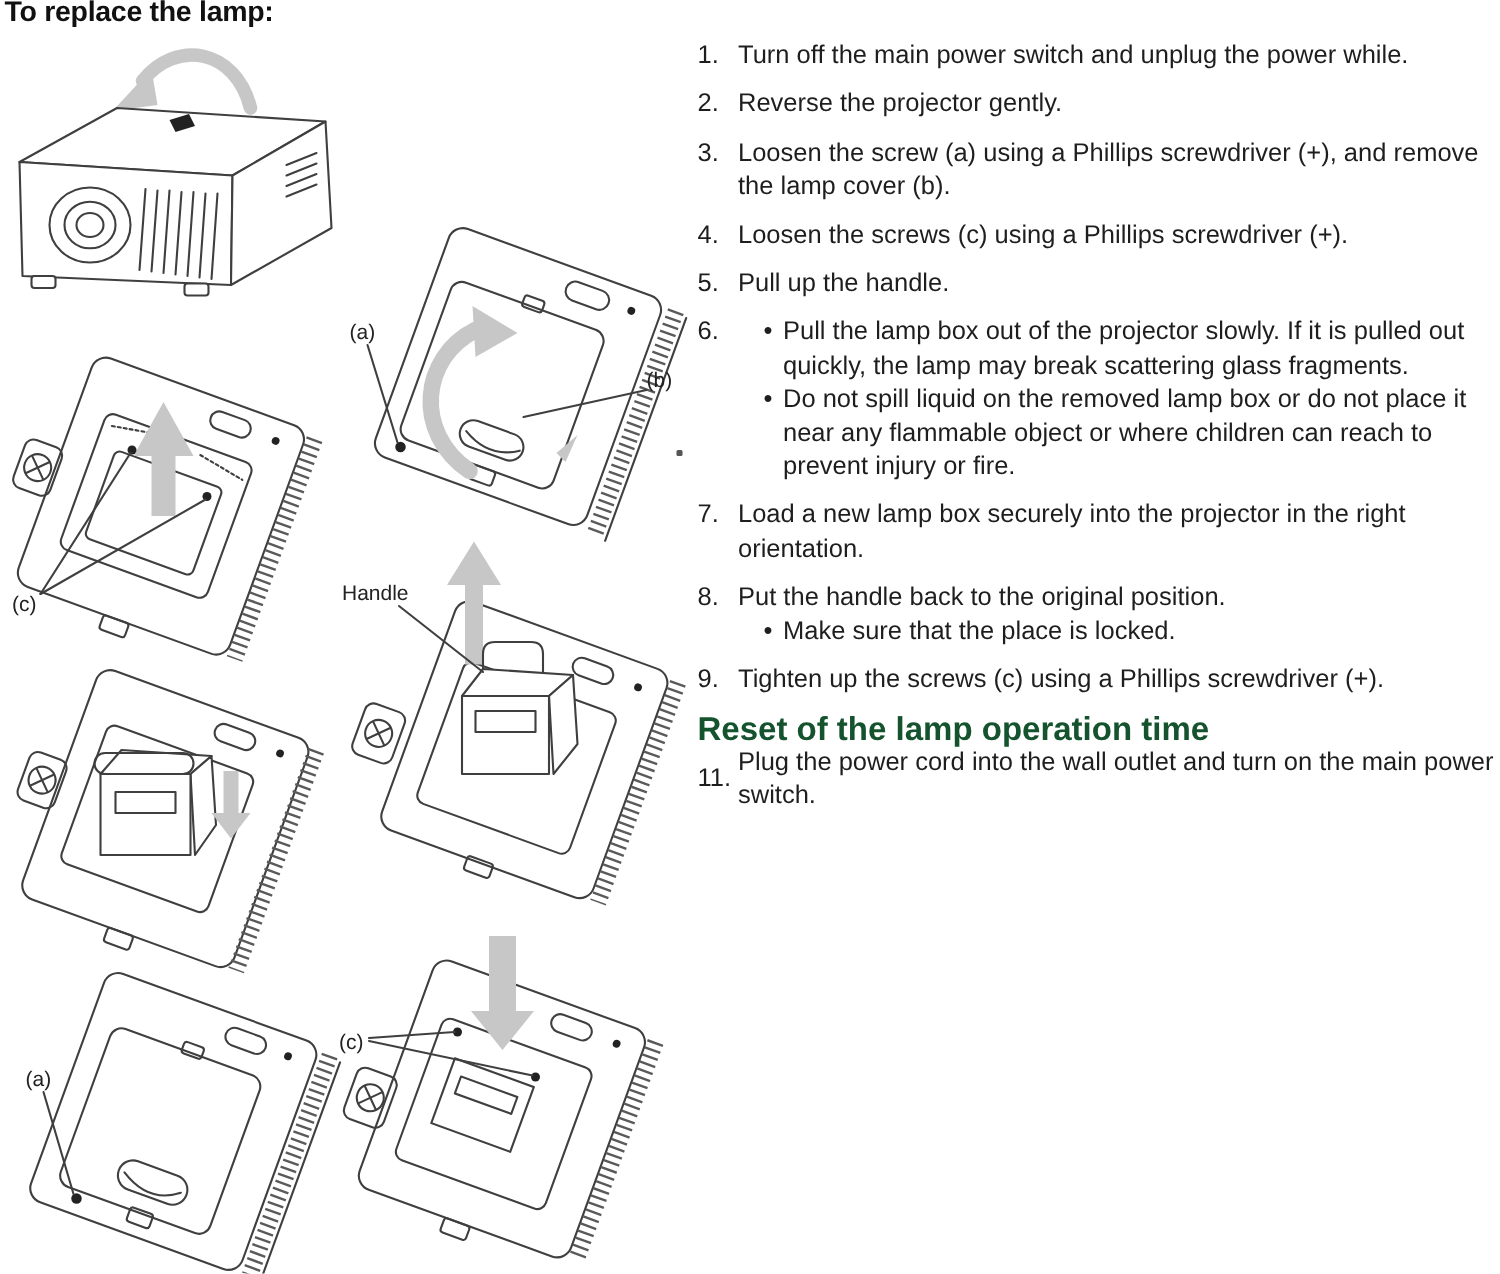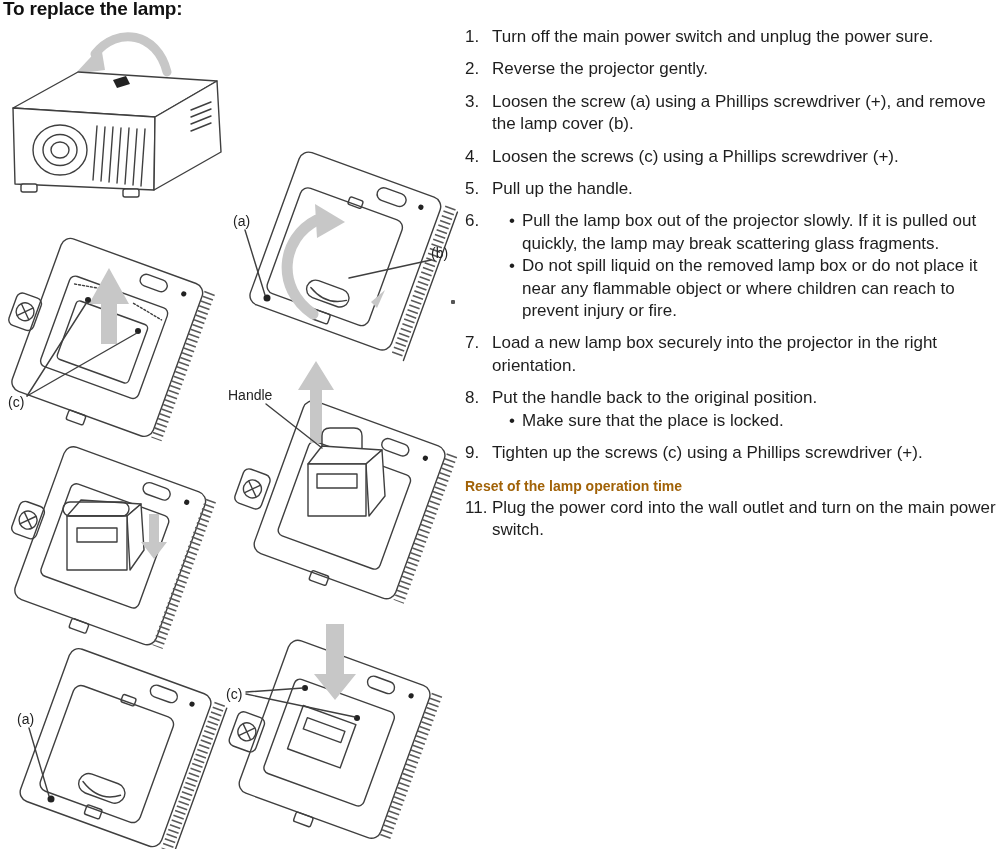--- a/index.html
+++ b/index.html
@@ -10,22 +10,22 @@
   svg.fig{position:absolute;overflow:visible;}
   svg.fig text{font-family:"Liberation Sans",sans-serif;font-size:14px;fill:#222;}
   .stray{position:absolute;left:451px;top:300px;width:4px;height:4px;background:#555;border-radius:1px;}
   .right-col{position:absolute;left:465px;top:26px;width:533px;}
   .step{display:flex;margin:0 0 10px 0;font-size:17px;line-height:22.4px;}
   .step .num{flex:0 0 27px;}
   .step .stext{flex:1;}
   .bullet{display:flex;}
   .bullet .bmark{flex:0 0 13px;margin-left:17px;}
   .bullet .btext{flex:1;}
-  .reset-heading{font-size:14px;font-weight:bold;line-height:22.4px;color:#a16207;}
-  .step.tight{margin-bottom:0;}
+  .reset-heading{font-size:22px;font-weight:bold;line-height:22.4px;color:#14532d;}
+  .step.tight{margin-bottom:0;align-items:center;}
   .ln{stroke:#3f3f3f;stroke-width:1.4;fill:none;stroke-linejoin:round;stroke-linecap:round;}
   .lnf{stroke:#3f3f3f;stroke-width:1.4;fill:#fff;stroke-linejoin:round;}
   .arrow{fill:#c7c7c7;stroke:none;}
   .arrowln{stroke:#c7c7c7;fill:none;stroke-linecap:round;}
   .hatch{stroke:#5a5a5a;fill:none;}
   .screw{fill:#222;stroke:none;}
 </style>
 </head>
 <body>
 
@@ -178,21 +178,21 @@
       <text x="8" y="101">(c)</text>
     </svg>
 
     <div class="stray"></div>
   </div>
 
   <div class="right-col">
 
     <div class="step">
       <span class="num">1.</span>
-      <div class="stext"><span>Turn off the main power switch and unplug the power sure.</span></div>
+      <div class="stext"><span>Turn off the main power switch and unplug the power while.</span></div>
     </div>
 
     <div class="step">
       <span class="num">2.</span>
       <div class="stext"><span>Reverse the projector gently.</span></div>
     </div>
 
     <div class="step">
       <span class="num">3.</span>
       <div class="stext"><span>Loosen the screw (a) using a Phillips screwdriver (+), and remove the lamp cover (b).</span></div>

